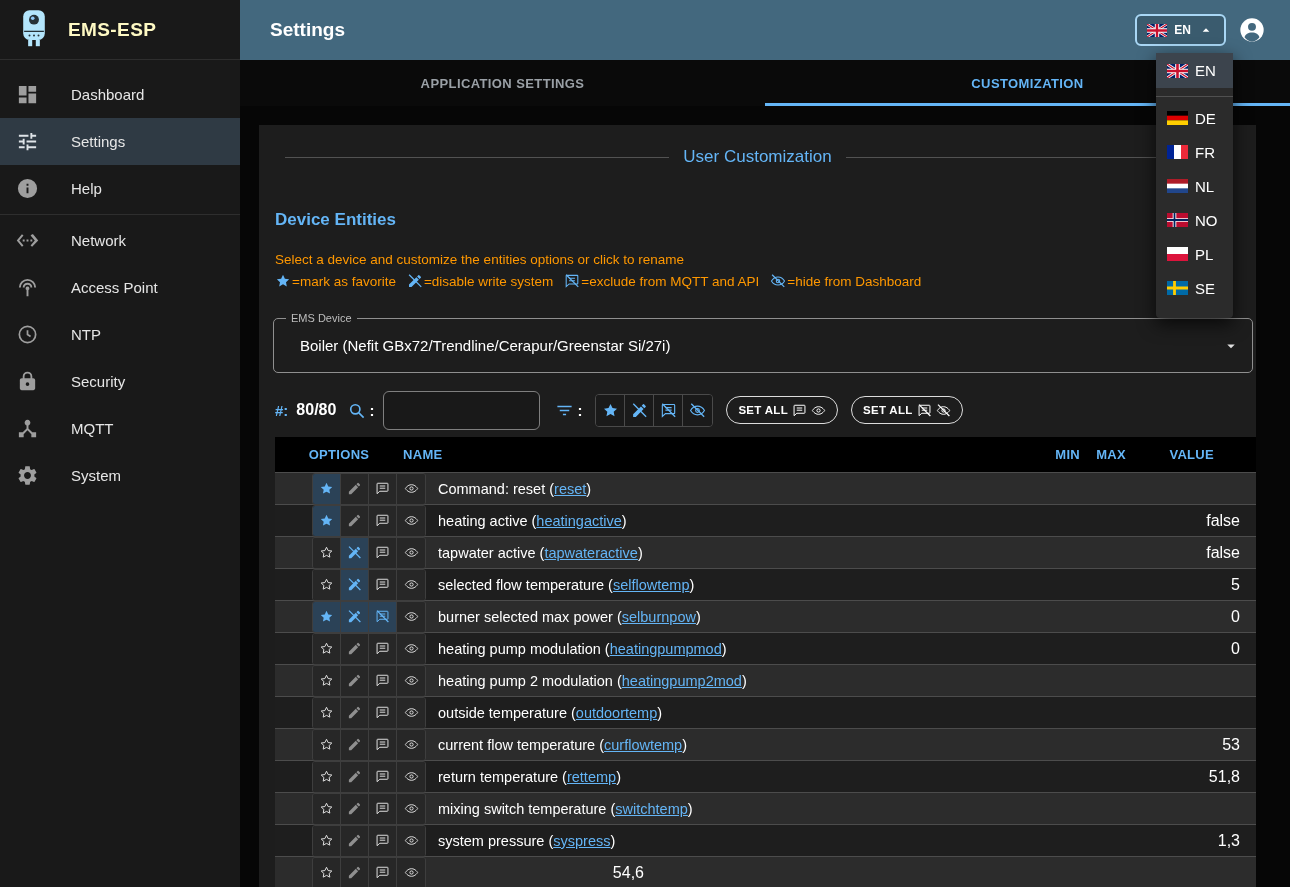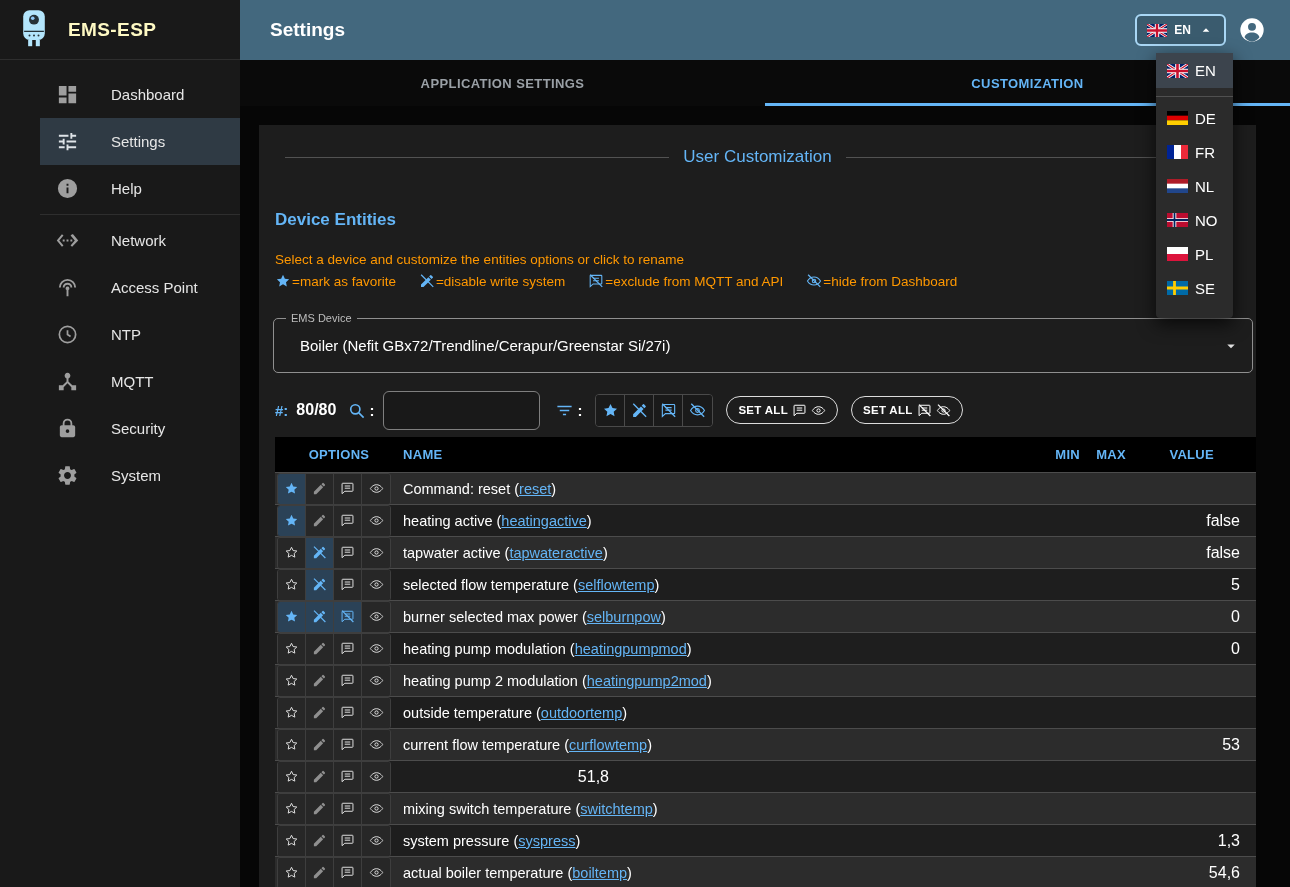--- a/index.html
+++ b/index.html
@@ -10,21 +10,21 @@
     -webkit-font-smoothing: antialiased;
   }
   svg { display:block; }
 
   
   .sidebar { position:absolute; left:0; top:0; width:240px; height:100%; background:#191919; }
   .sidebar-header { height:60px; display:flex; align-items:center; gap:16px; padding:0 16px; border-bottom:1px solid #2e2e2e; }
   .logo { width:36px; height:44px; }
   .logo svg { width:100%; height:100%; }
   .brand-name { color:#fef9c3; font-size:19px; font-weight:bold; letter-spacing:.4px; }
-  .nav { padding-top:11px;padding-left:40px; }
+  .nav { padding-top:11px; }
   .nav-item { height:47px; display:flex; align-items:center; padding:0 16px; cursor:pointer; }
   .nav-item.selected { background:#2f3a44; }
   .nav-icon { width:23px; height:23px; color:#9e9e9e; flex:none; }
   .nav-item.selected .nav-icon { color:#dfe4e8; }
   .nav-icon svg { width:100%; height:100%; }
   .nav-label { color:#e6e6e6; font-size:15px; margin-left:32px; }
   .nav-divider { height:1px; background:#2e2e2e; margin:2px 0; }
 
   
   .appbar { position:absolute; left:240px; top:0; right:0; height:60px; background:#43687e;
@@ -60,21 +60,21 @@
   
   .card { position:absolute; left:259px; top:125px; width:997px; height:762px; background:#1d1d1d; }
 
   .page-title-row { display:flex; align-items:center; gap:14px; margin:22px 26px 0; height:20px; }
   .page-title-row .line { flex:1; height:1px; background:#525252; }
   .page-title { color:#64b5f6; font-size:17px; white-space:nowrap; }
 
   .section-heading { margin:43px 0 0 16px; color:#64b5f6; font-size:17px; font-weight:bold; }
 
   .help-text { margin:23px 0 0 16px; color:#ff9800; font-size:13.5px; line-height:14px; }
-  .legend-row { margin:6px 0 0 16px; display:flex; align-items:center;gap:12px; }
+  .legend-row { margin:6px 0 0 16px; display:flex; align-items:center; }
   .legend-item { display:flex; align-items:center; margin-right:11px; }
   .legend-icon { width:16px; height:16px; color:#64b5f6; margin-right:1px; }
   .legend-icon svg { width:100%; height:100%; }
   .legend-text { color:#ff9800; font-size:13.5px; }
 
   
   .select-field { position:relative; margin:29px 3px 0 14px; height:55px;
     border:1px solid #8f8f8f; border-radius:5px; cursor:pointer; }
   .select-label { position:absolute; top:-7px; left:12px; background:#1d1d1d; padding:0 5px;
     color:#bdbdbd; font-size:11px; }
@@ -109,21 +109,21 @@
   .setall-wrap { display:flex; align-items:center; }
 
   
   .etable { margin:7px 0 0 16px; width:981px; }
   .thead { height:35px; background:#000; display:flex; align-items:center;
     color:#64b5f6; font-size:13px; font-weight:bold; letter-spacing:.3px; }
   .h-options { width:128px; text-align:center; }
   .h-name { flex:1; }
   .h-min, .h-max { width:46px; text-align:right; }
   .h-value { width:130px; text-align:right; padding-right:42px; }
-  .trow { height:32px; display:flex; align-items:center; border-top:1px solid #4c4c4c; }
+  .trow { height:32px; display:flex; align-items:center; border-top:1px solid #4c4c4c;padding-left:35px; }
   .trow:nth-child(odd) { background:#2c2c2c; }
   .trow:nth-child(even) { background:#1e1e1e; }
   .cell-options { width:128px; padding-left:2px; display:flex; align-items:center; }
   .opt-group { display:flex; height:32px; border:1px solid #3e3e3e; border-radius:3px; overflow:hidden; }
   .opt-btn { width:28px; border:none; border-right:1px solid #3e3e3e; background:#272727;
     display:flex; align-items:center; justify-content:center; color:#dedede; cursor:pointer; }
   .opt-btn:last-child { border-right:none; }
   .opt-btn svg { width:15px; height:15px; }
   .opt-btn.opt-pencil:not(.active) { color:#8f8f8f; }
   .opt-btn.active { background:#2b4257; color:#64b5f6; }
@@ -202,32 +202,32 @@
             <svg viewBox="0 0 24 24" fill="none" stroke="currentColor" stroke-width="1.8">
               <circle cx="12" cy="12" r="8.5"></circle>
               <path d="M12 7.5V12l3.2 2.1"></path>
             </svg>
           </span>
           <span class="nav-label">NTP</span>
         </div>
         <div class="nav-item">
           <span class="nav-icon">
             <svg viewBox="0 0 24 24" fill="currentColor">
-              <path d="M17 16l-4-4V8.82a3 3 0 1 0-2 0V12l-4 4H3v5h5v-3.05l4-4.2 4 4.2V21h5v-5h-4z"></path>
-            </svg>
-          </span>
-          <span class="nav-label">MQTT</span>
+              <path d="M18 8.5h-1V6.7a5 5 0 0 0-10 0v1.8H6c-1.1 0-2 .9-2 2V19c0 1.1.9 2 2 2h12c1.1 0 2-.9 2-2v-8.5c0-1.1-.9-2-2-2zm-6 8.2a1.9 1.9 0 1 1 0-3.8 1.9 1.9 0 0 1 0 3.8zm3.1-8.2H8.9V6.7a3.1 3.1 0 0 1 6.2 0v1.8z"></path>
+            </svg>
+          </span>
+          <span class="nav-label">Security</span>
         </div>
         <div class="nav-item">
           <span class="nav-icon">
             <svg viewBox="0 0 24 24" fill="currentColor">
-              <path d="M18 8.5h-1V6.7a5 5 0 0 0-10 0v1.8H6c-1.1 0-2 .9-2 2V19c0 1.1.9 2 2 2h12c1.1 0 2-.9 2-2v-8.5c0-1.1-.9-2-2-2zm-6 8.2a1.9 1.9 0 1 1 0-3.8 1.9 1.9 0 0 1 0 3.8zm3.1-8.2H8.9V6.7a3.1 3.1 0 0 1 6.2 0v1.8z"></path>
-            </svg>
-          </span>
-          <span class="nav-label">Security</span>
+              <path d="M17 16l-4-4V8.82a3 3 0 1 0-2 0V12l-4 4H3v5h5v-3.05l4-4.2 4 4.2V21h5v-5h-4z"></path>
+            </svg>
+          </span>
+          <span class="nav-label">MQTT</span>
         </div>
         <div class="nav-item">
           <span class="nav-icon">
             <svg viewBox="0 0 24 24" fill="currentColor">
               <path d="M19.14 12.94c.04-.3.06-.61.06-.94 0-.32-.02-.64-.07-.94l2.03-1.58c.18-.14.23-.41.12-.61l-1.92-3.32c-.12-.22-.37-.29-.59-.22l-2.39.96c-.5-.38-1.03-.7-1.62-.94l-.36-2.54c-.04-.24-.24-.41-.48-.41h-3.84c-.24 0-.43.17-.47.41l-.36 2.54c-.59.24-1.13.57-1.62.94l-2.39-.96c-.22-.08-.47 0-.59.22L2.74 8.87c-.12.21-.08.47.12.61l2.03 1.58c-.05.3-.09.63-.09.94s.02.64.07.94l-2.03 1.58c-.18.14-.23.41-.12.61l1.92 3.32c.12.22.37.29.59.22l2.39-.96c.5.38 1.03.7 1.62.94l.36 2.54c.05.24.24.41.48.41h3.84c.24 0 .44-.17.47-.41l.36-2.54c.59-.24 1.13-.56 1.62-.94l2.39.96c.22.08.47 0 .59-.22l1.92-3.32c.12-.22.07-.47-.12-.61l-2.01-1.58zM12 15.6c-1.98 0-3.6-1.62-3.6-3.6s1.62-3.6 3.6-3.6 3.6 1.62 3.6 3.6-1.62 3.6-3.6 3.6z"></path>
             </svg>
           </span>
           <span class="nav-label">System</span>
         </div>
       </nav>
@@ -792,20 +792,21 @@
                 <button class="opt-btn">
                   <svg viewBox="0 0 24 24" fill="currentColor">
                     <g fill="none" stroke="currentColor" stroke-width="1.6">
                       <path d="M2.2 12S5.8 5.9 12 5.9 21.8 12 21.8 12 18.2 18.1 12 18.1 2.2 12 2.2 12z"></path>
                       <circle cx="12" cy="12" r="2.6"></circle>
                     </g>
                   </svg>
                 </button>
               </div>
             </div>
+            <div class="cell-name"><span>return temperature</span><span> (</span><a class="entity-link">rettemp</a><span>)</span></div>
             <div class="cell-min"></div>
             <div class="cell-max"></div>
             <div class="cell-value">51,8</div>
           </div>
           <div class="trow">
             <div class="cell-options">
               <div class="opt-group">
                 <button class="opt-btn">
                   <svg viewBox="0 0 24 24" fill="none" stroke="currentColor" stroke-width="1.6" stroke-linejoin="round">
                     <path d="M12 3.6l2.6 5.3 5.9.7-4.3 4 1.1 5.8L12 16.6l-5.3 2.8 1.1-5.8-4.3-4 5.9-.7z"></path>
@@ -899,21 +900,20 @@
                 <button class="opt-btn">
                   <svg viewBox="0 0 24 24" fill="currentColor">
                     <g fill="none" stroke="currentColor" stroke-width="1.6">
                       <path d="M2.2 12S5.8 5.9 12 5.9 21.8 12 21.8 12 18.2 18.1 12 18.1 2.2 12 2.2 12z"></path>
                       <circle cx="12" cy="12" r="2.6"></circle>
                     </g>
                   </svg>
                 </button>
               </div>
             </div>
-            <div class="cell-name"><span>actual boiler temperature</span><span> (</span><a class="entity-link">boiltemp</a><span>)</span></div>
             <div class="cell-min"></div>
             <div class="cell-max"></div>
             <div class="cell-value">54,6</div>
           </div>
         </div>
     </div>
   </div>
 
   <div class="lang-menu">
     <div class="menu-item selected">

